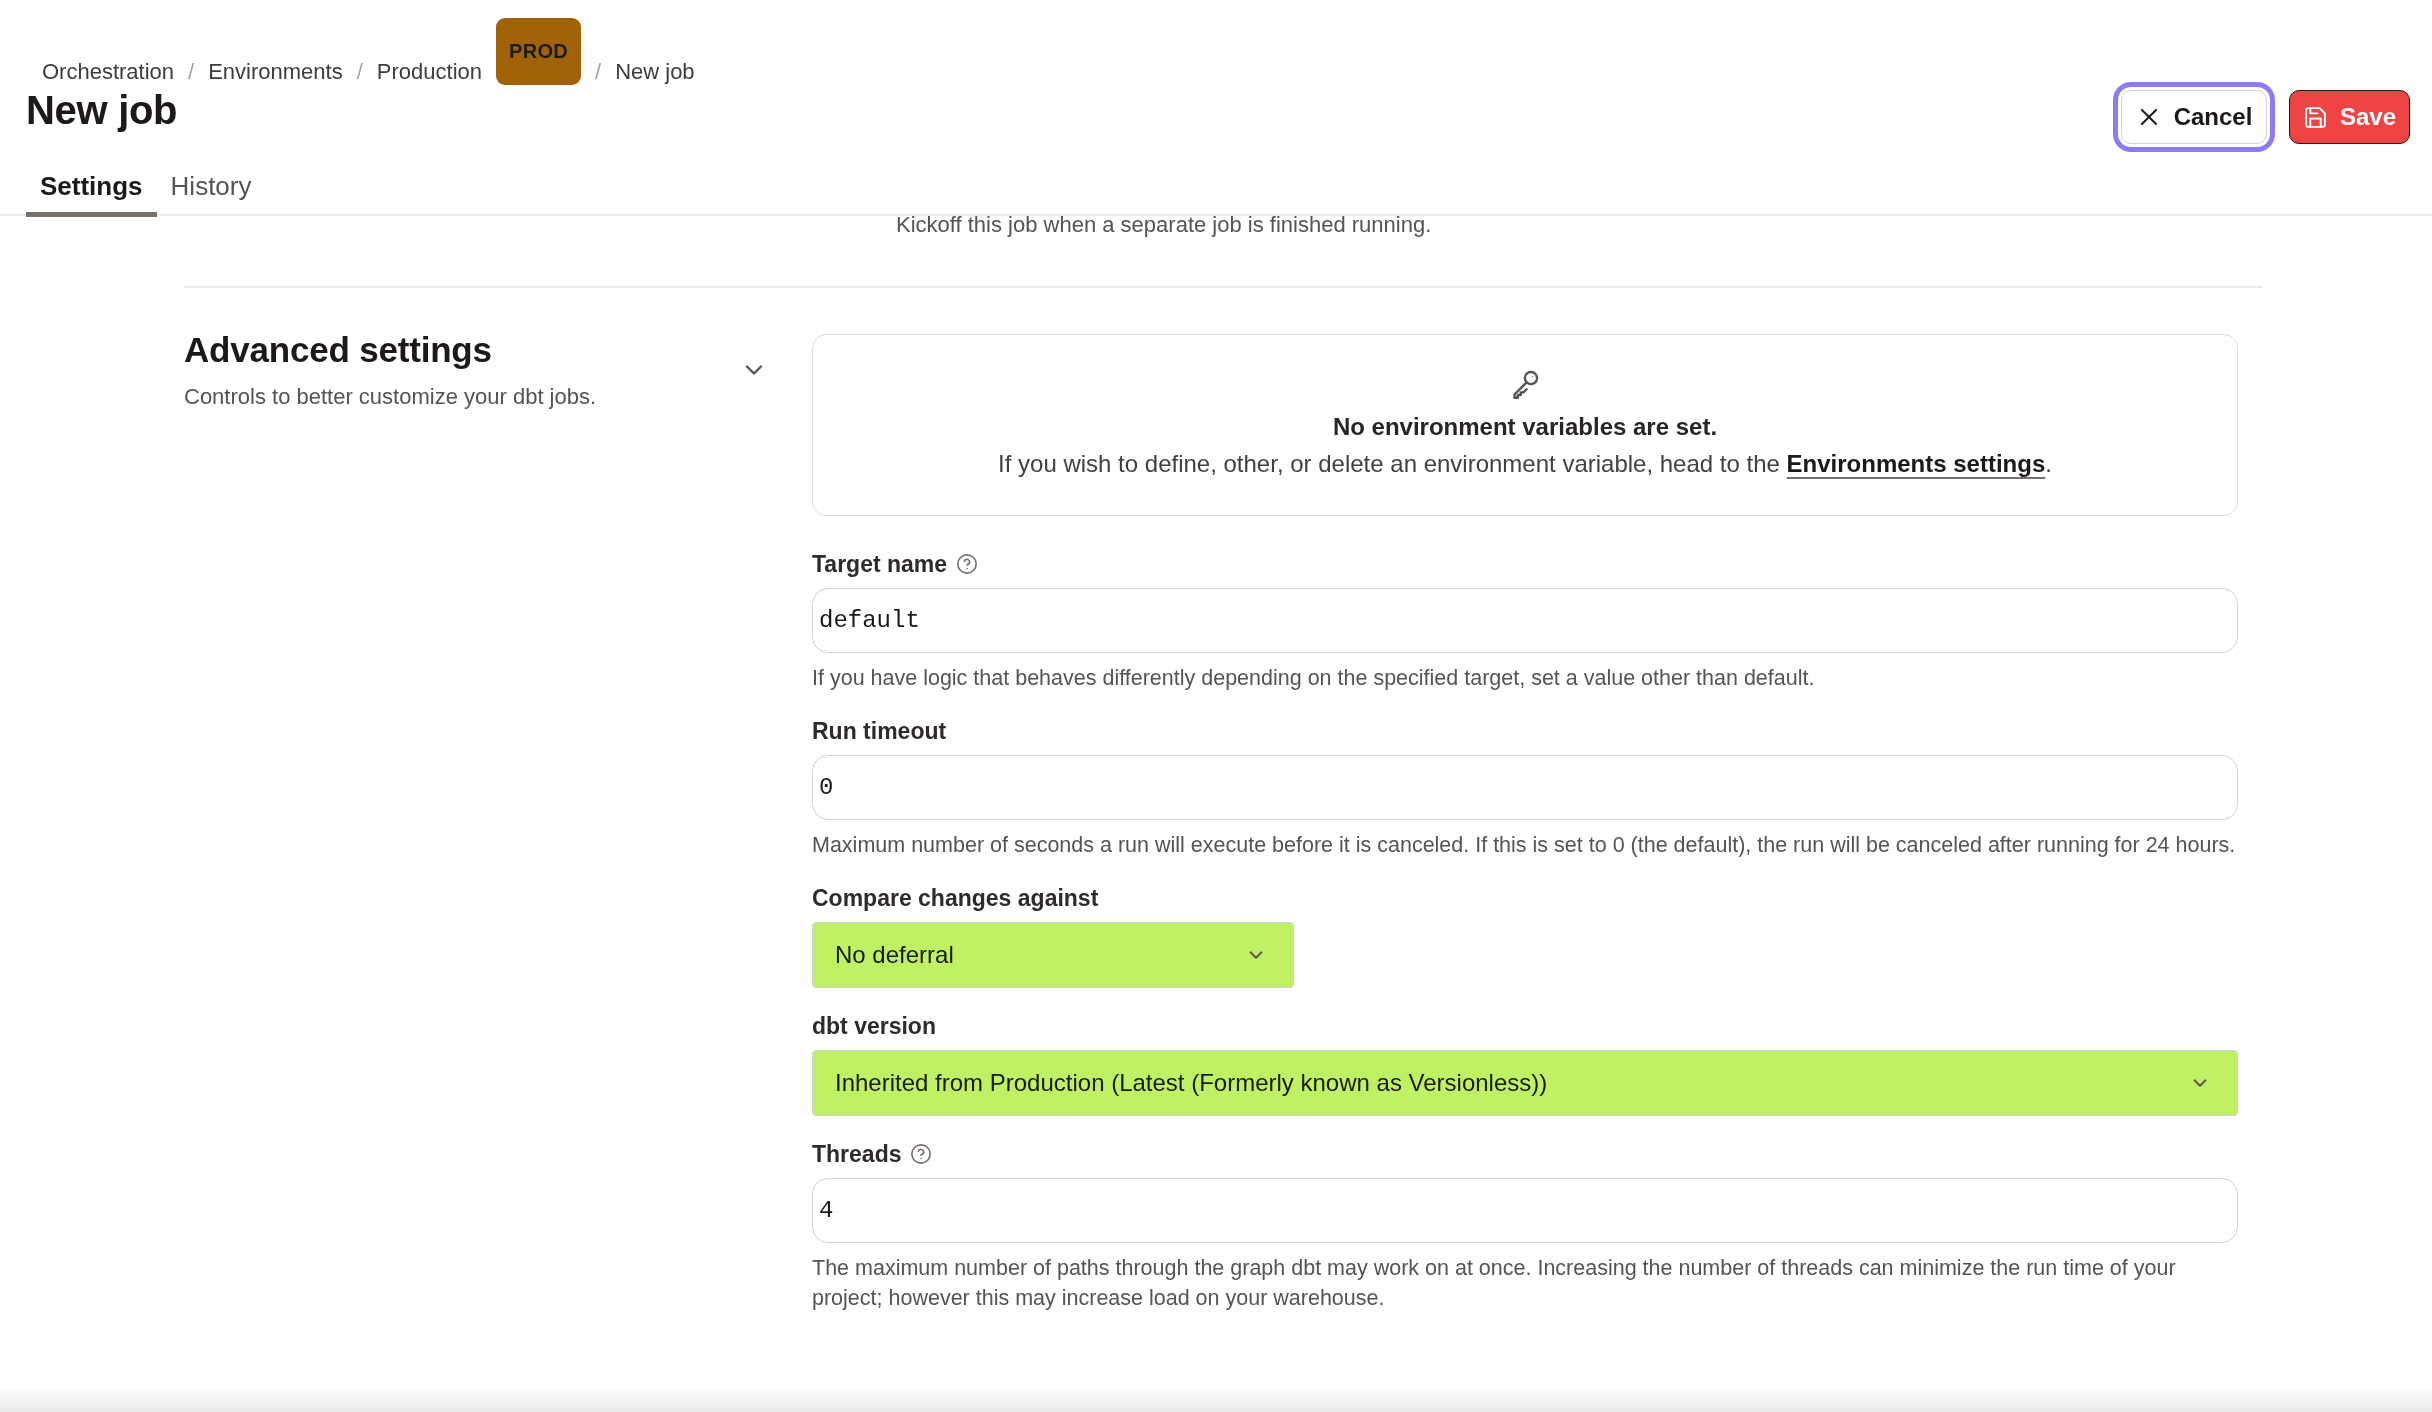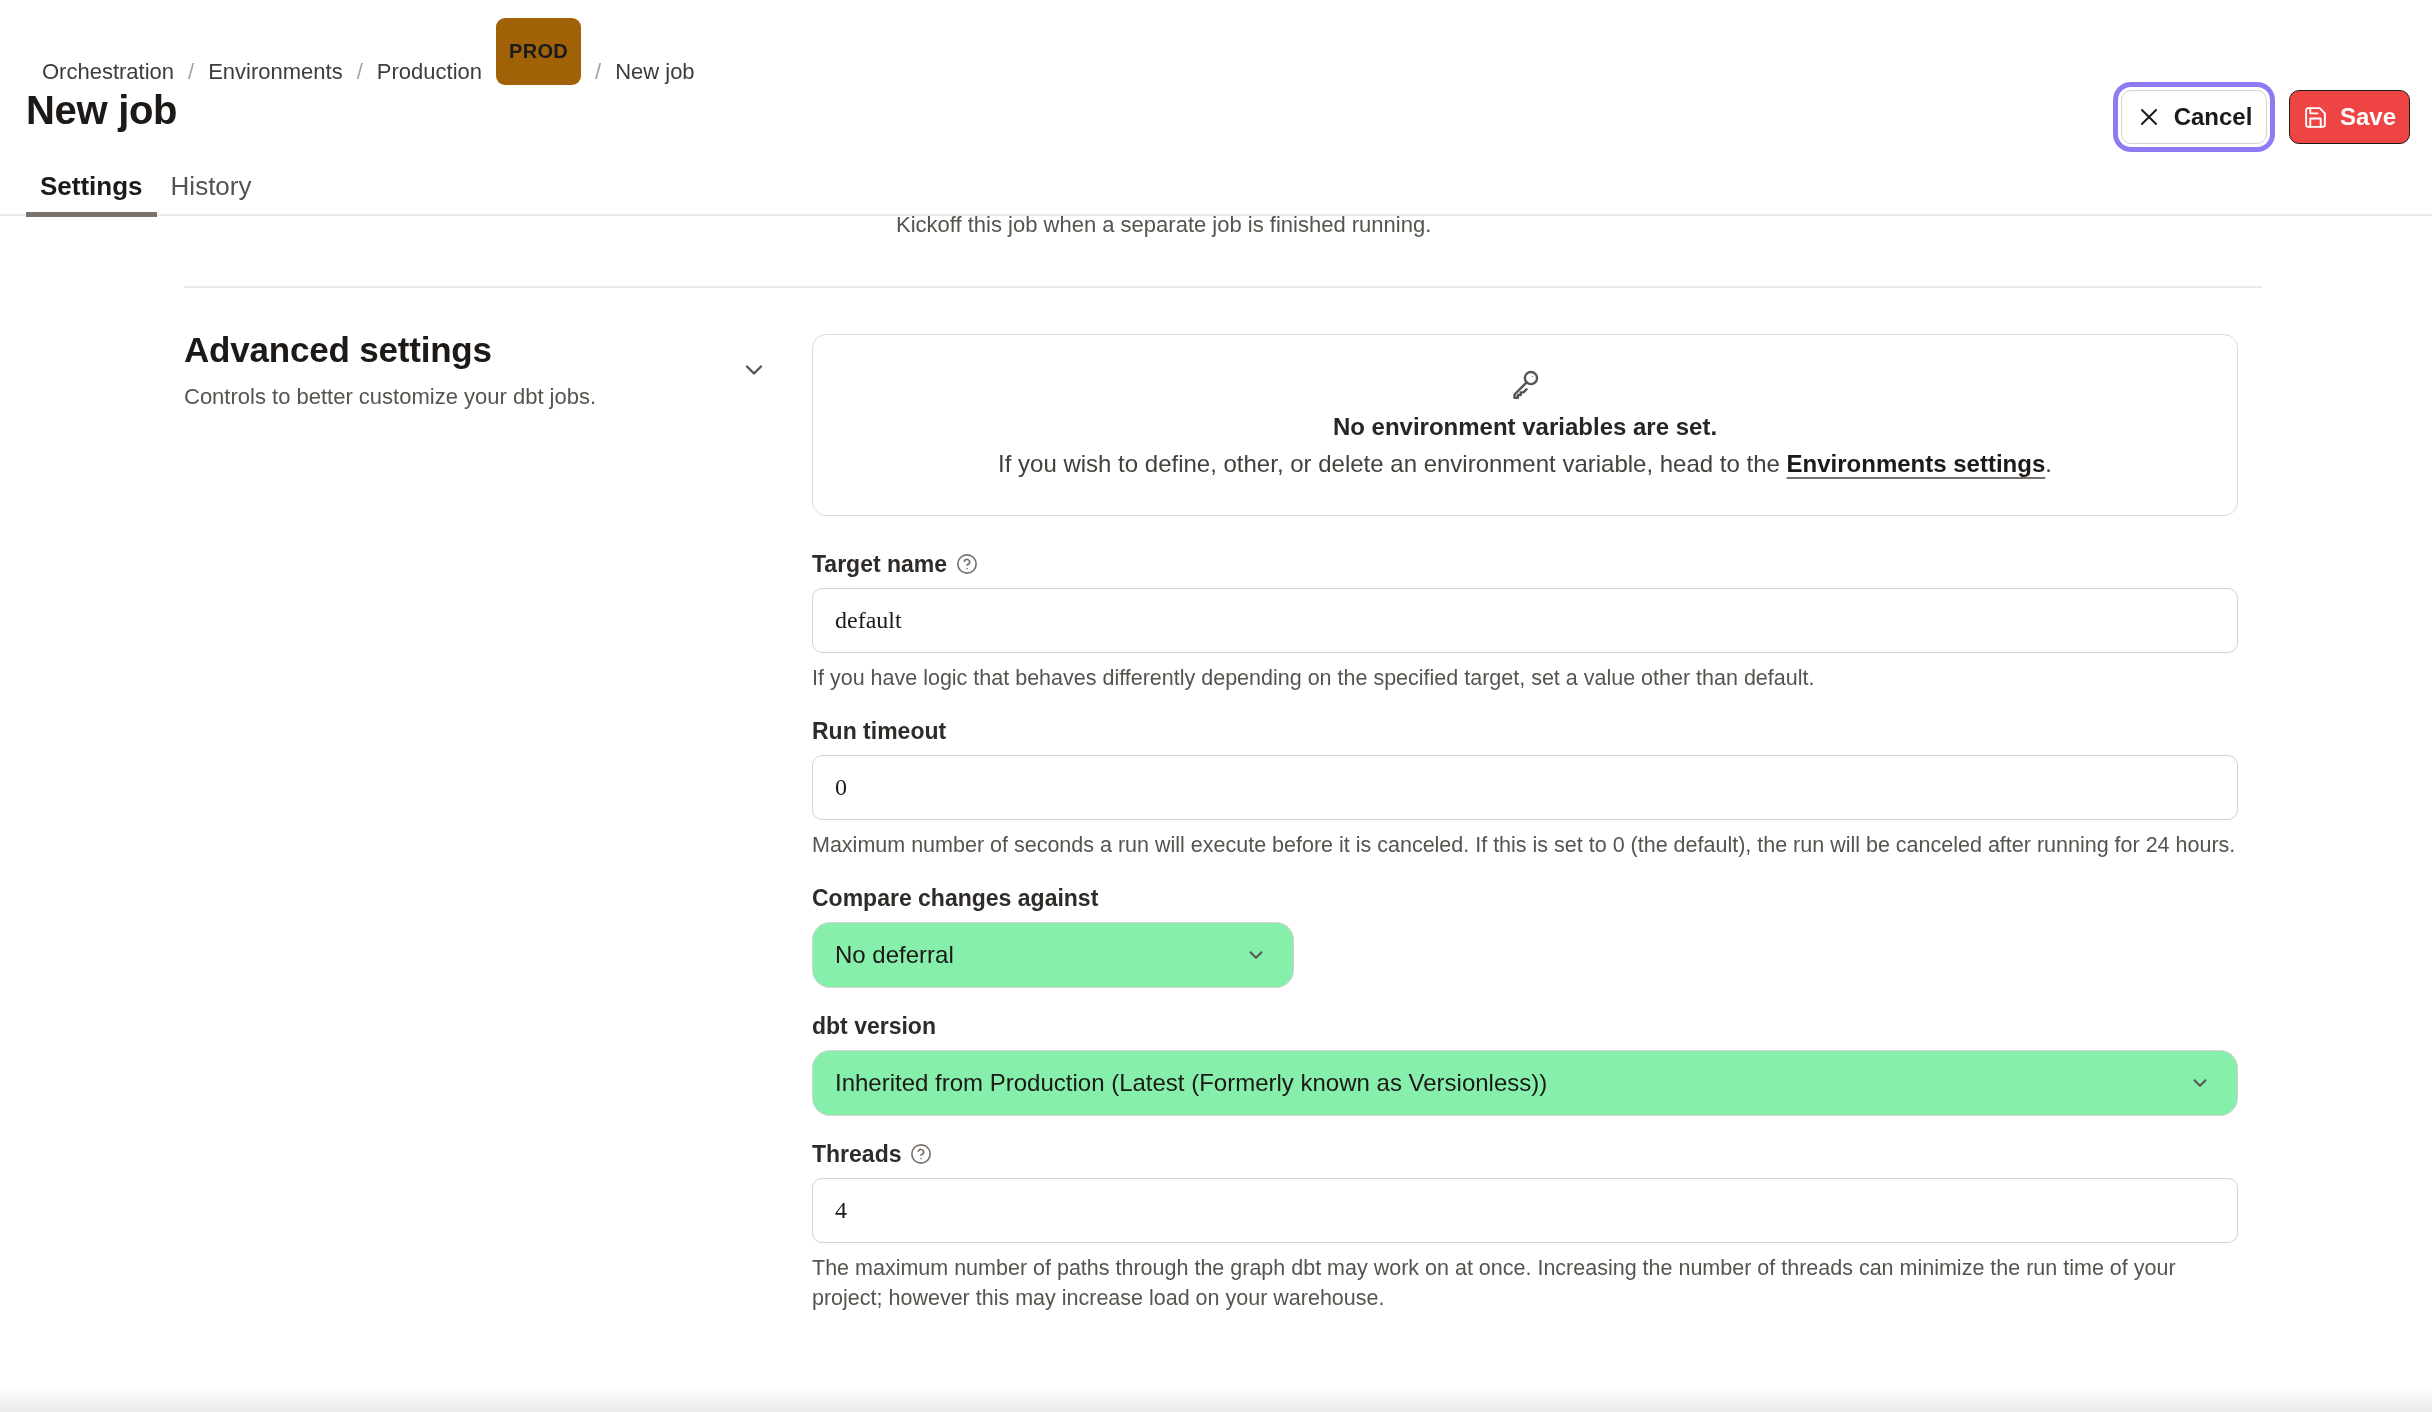--- a/index.html
+++ b/index.html
@@ -44,24 +44,24 @@
   .env-panel { width: 100%; height: 182px; border: 1.5px solid #dedad7; border-radius: 14px; text-align: center; padding-top: 32px; margin-bottom: 34px; }
   .env-key { color: #57534e; }
   .env-title { margin-top: 8px; font-size: 24px; font-weight: 600; color: #292524; }
   .env-body { margin-top: 9px; font-size: 24px; color: #44403c; }
   .env-link { font-weight: 700; color: #1c1917; text-decoration: underline; text-decoration-color: #78716c; text-decoration-thickness: 2px; text-underline-offset: 5px; cursor: pointer; }
 
   .field { margin-top: 24px; }
   .field:first-of-type { margin-top: 0; }
   .field-label { display: flex; align-items: center; gap: 9px; font-size: 23px; font-weight: 600; color: #2e2b28; line-height: 28px; margin-bottom: 10px; }
   .help-icon { color: #78716c; display: inline-flex; cursor: pointer; }
-  .text-input { width: 100%; height: 65px; border: 1.5px solid #d5d1ce; border-radius: 10px; font-size: 24px; color: #1c1917; padding: 0 22px;
-      font-family: Liberation Serif, serif; outline: none; background: #ffffff; }
-  .select { height: 66px; border: 1.5px solid #d5d1ce; border-radius: 18px; display: flex; align-items: center; justify-content: space-between;
-      padding: 0 26px 0 22px; font-size: 24px; font-weight: 500; color: #1c1917; cursor: pointer; background: #86efac; }
+  .text-input { width: 100%; height: 65px; border: 1.5px solid #d5d1ce; border-radius: 16px; font-size: 24px; color: #1c1917; padding: 0 6px;
+      font-family: Liberation Mono, monospace; outline: none; background: #ffffff; }
+  .select { height: 66px; border: 1.5px solid #d5d1ce; border-radius: 4px; display: flex; align-items: center; justify-content: space-between;
+      padding: 0 26px 0 22px; font-size: 24px; font-weight: 500; color: #1c1917; cursor: pointer; background: #bef264; }
   .select .chev { color: #57534e; }
   .select-narrow { width: 482px; }
   .field-help { margin-top: 10px; font-size: 21.5px; line-height: 30px; color: #57534e; }
 
   .bottom-fade { position: absolute; left: 0; bottom: 0; width: 2432px; height: 26px;
       background: linear-gradient(180deg, rgba(237,235,233,0) 0%, #eceae8 100%); }
 </style>
 </head>
 <body>
 

